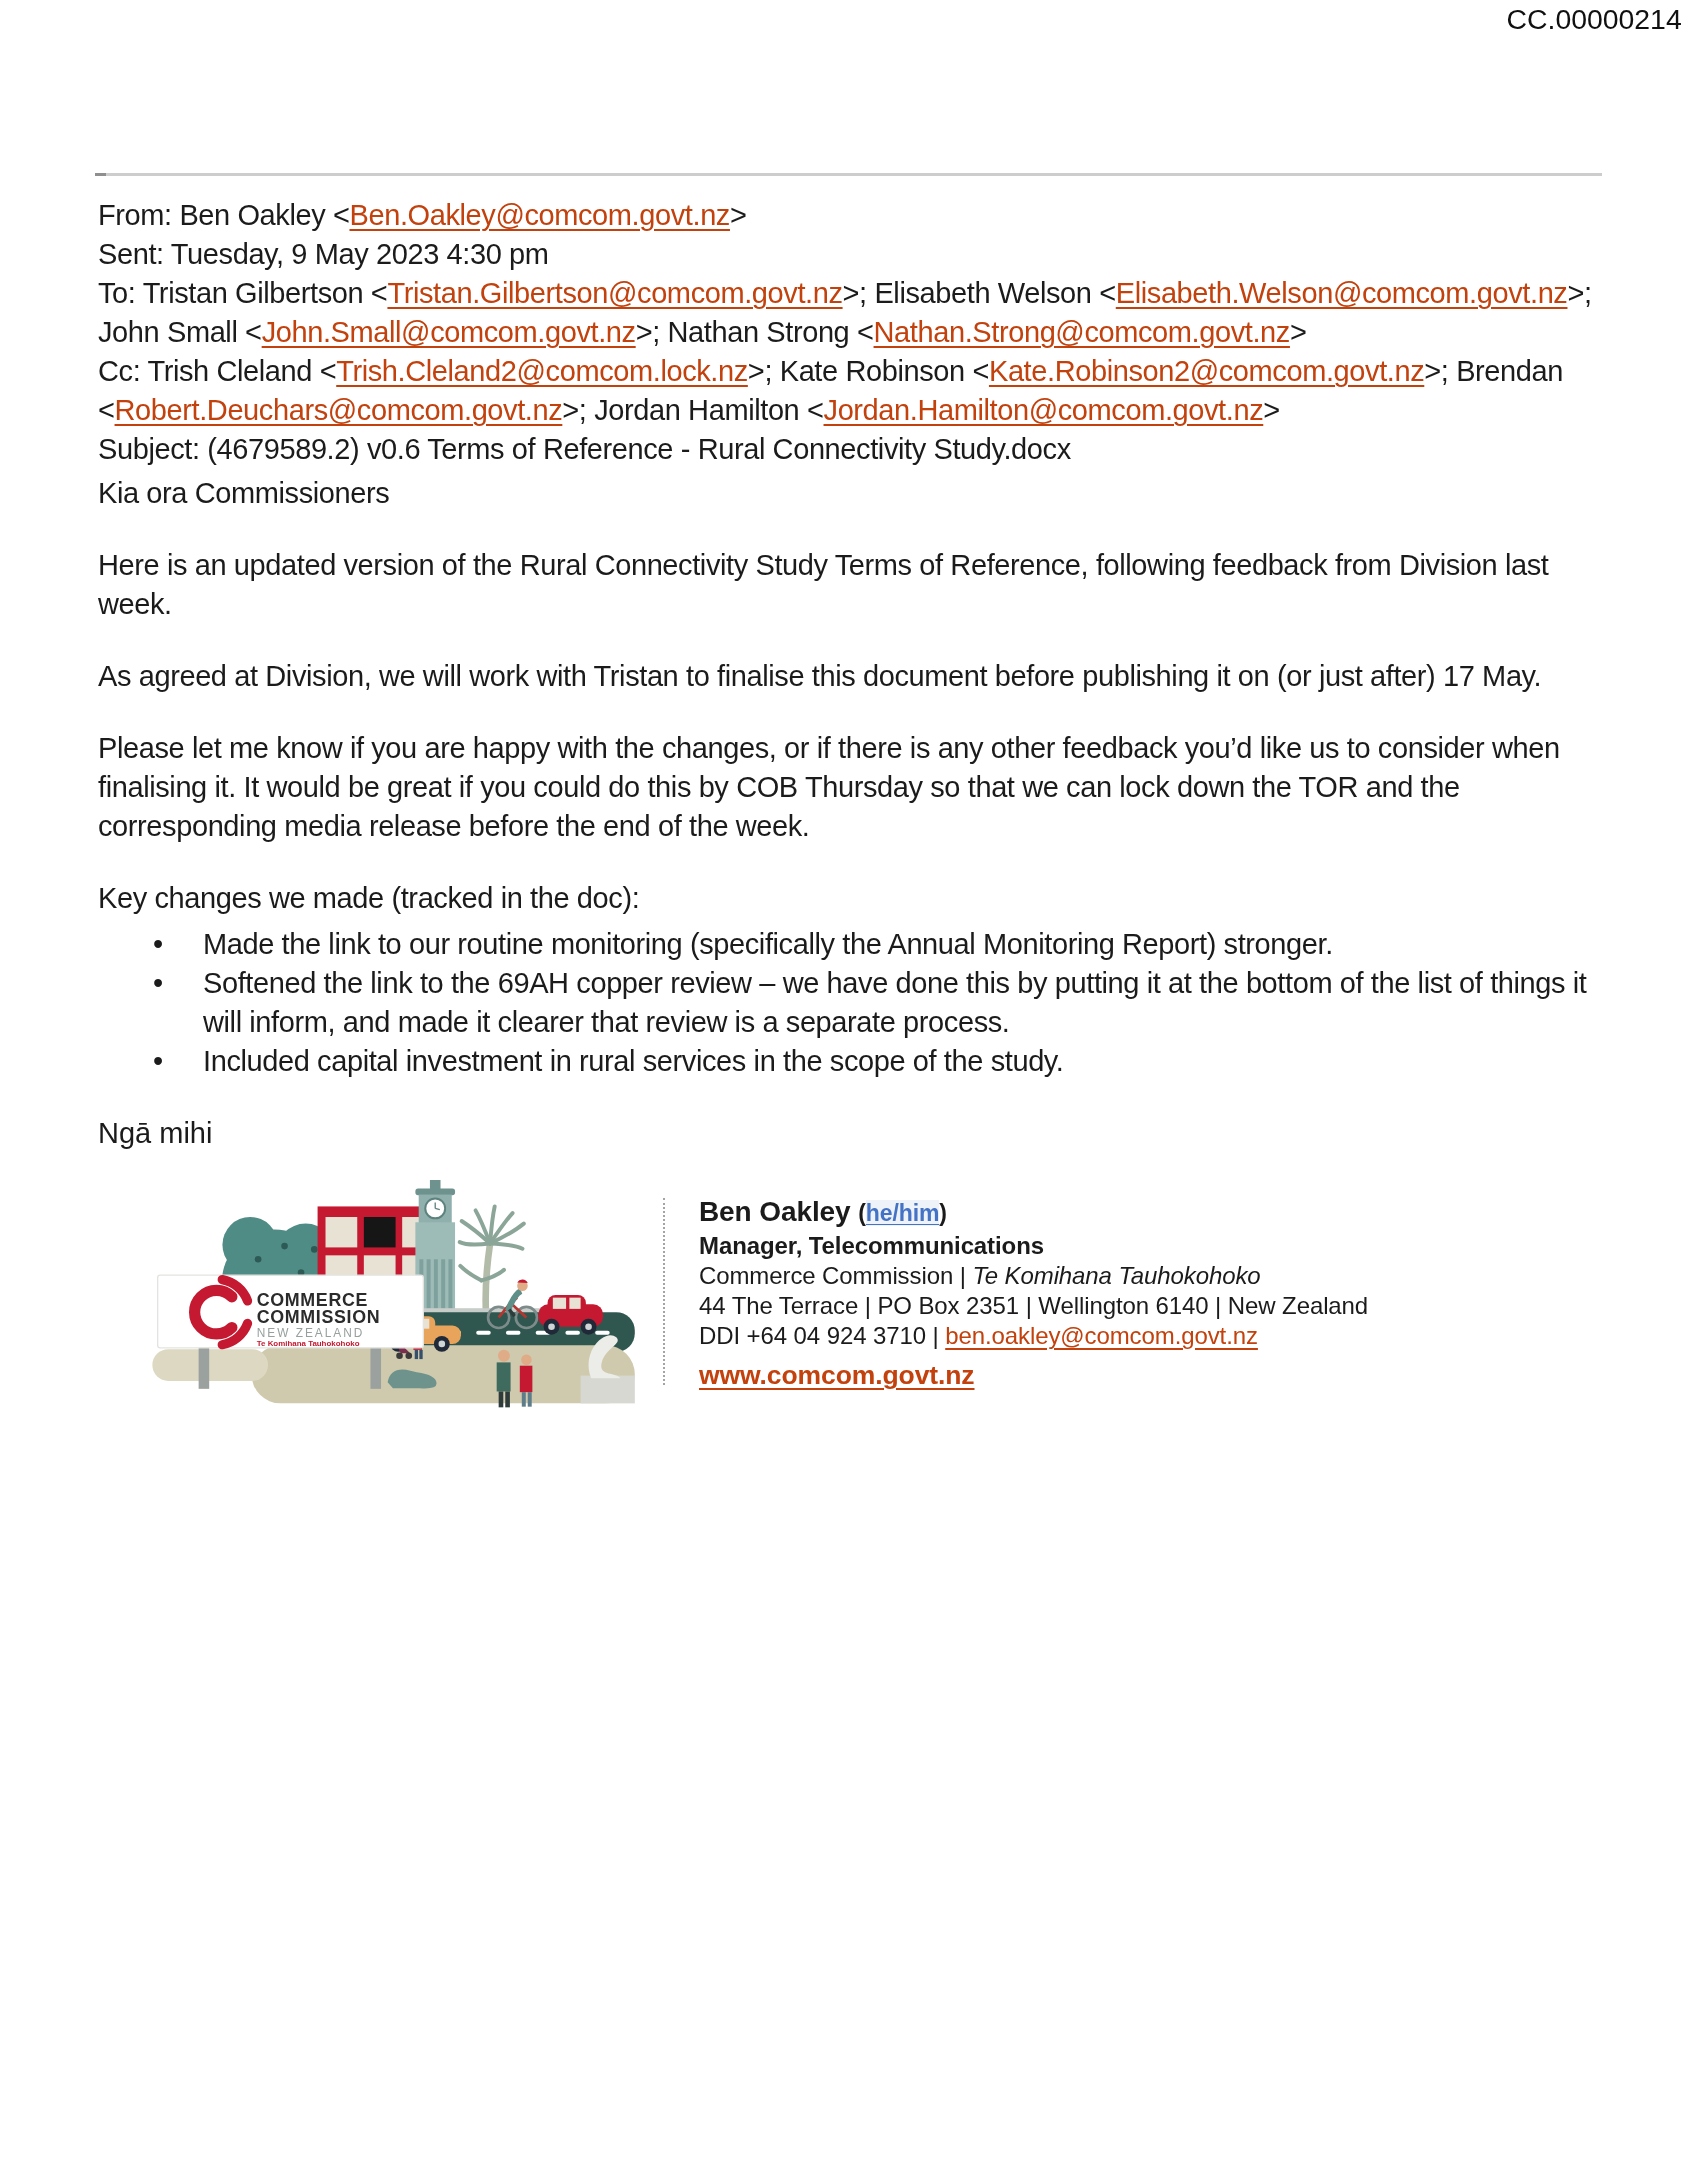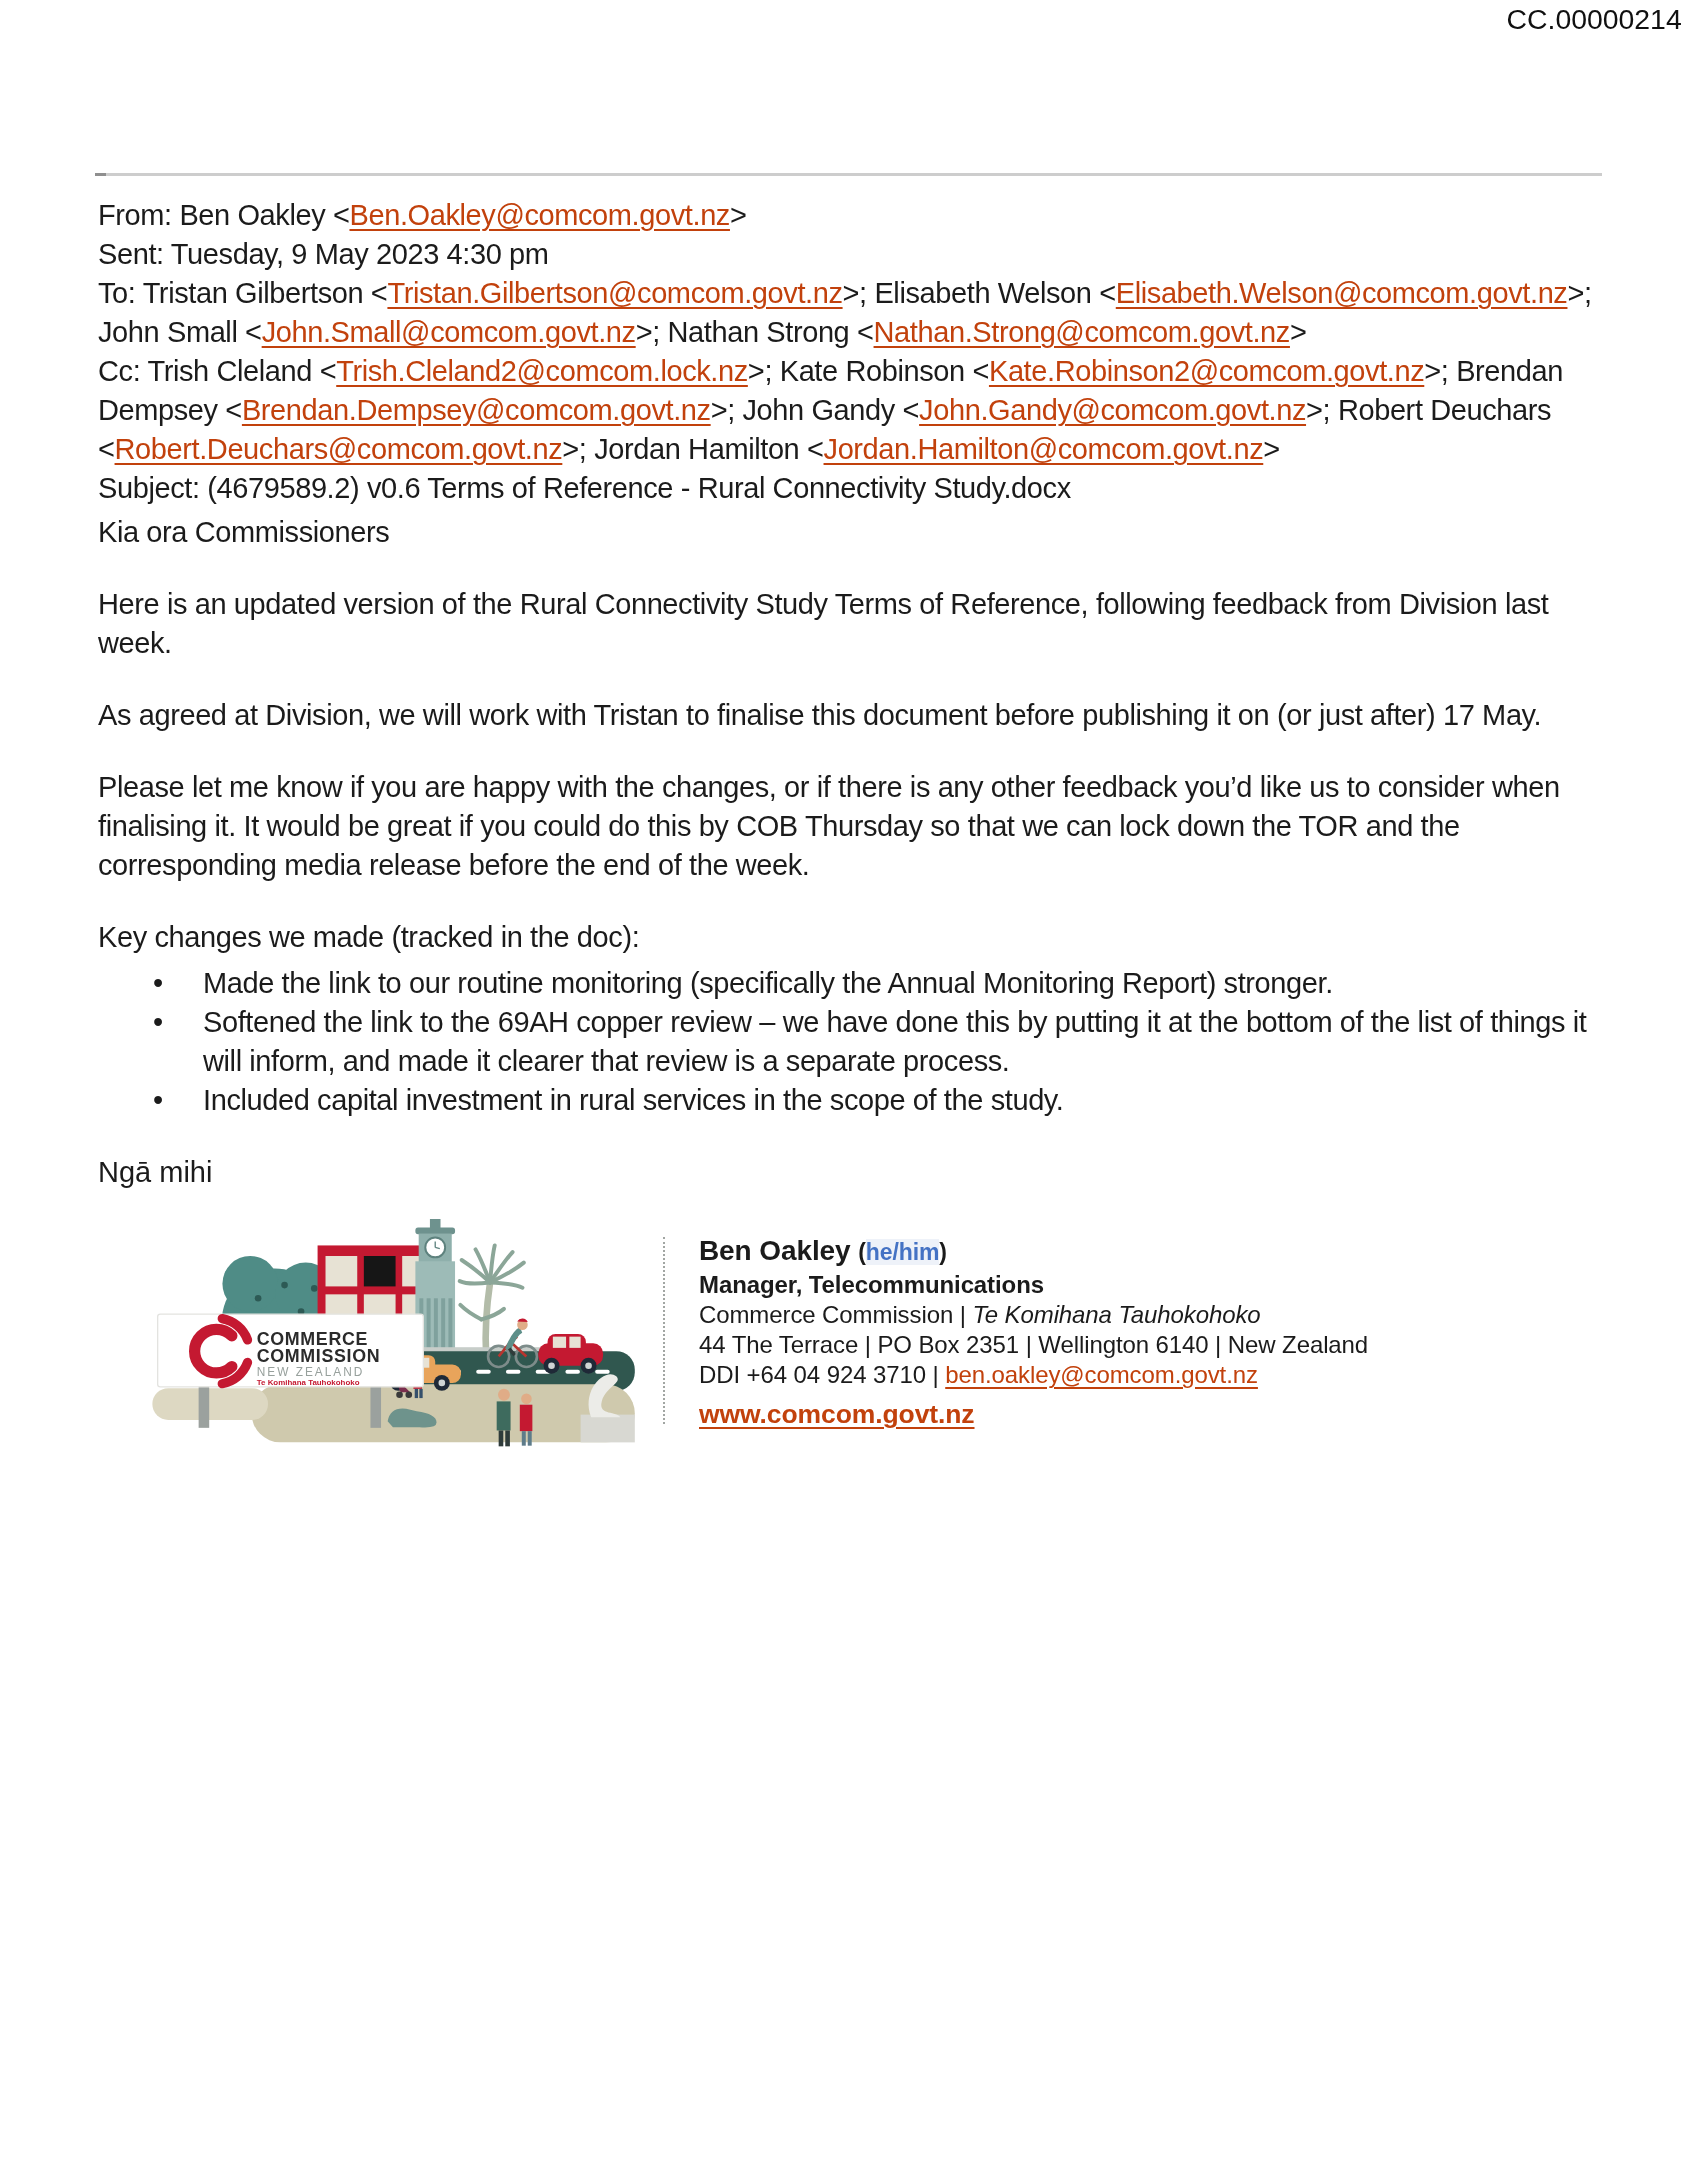--- a/index.html
+++ b/index.html
@@ -18,21 +18,21 @@
   ul.bullets li{position:relative;padding-left:98px;font-size:29px;line-height:39px;
         letter-spacing:-0.4px;max-width:1515px;box-sizing:border-box;}
   ul.bullets li::before{content:"\2022";position:absolute;left:48px;top:0;}
   .signoff{margin-top:33px;font-size:29px;line-height:39px;}
   .sig-row{display:flex;align-items:flex-start;margin:26.5px 0 0 54px;}
   .sig-art{width:503px;height:228px;flex:0 0 auto;}
   .sig-sep{height:187px;border-left:2.6px dotted #A2A6A3;margin:18.5px 34px 0 8px;}
   .sig-text{padding-top:14.6px;font-size:24px;line-height:30px;letter-spacing:-0.1px;}
   .sig-name{font-size:28px;font-weight:700;line-height:36px;}
   .sig-pronoun{font-size:23px;font-weight:700;}
-  .pronoun-link{color:#4472C4;text-decoration-thickness:1.3px;
+  .pronoun-link{color:#4472C4;text-decoration:underline;text-decoration-thickness:1.3px;
         text-underline-offset:3.3px;background:#eef2f9;cursor:pointer;}
   .sig-title{font-weight:700;}
   .it{font-style:italic;}
   .sig-web{display:inline-block;margin-top:9.3px;font-size:26.5px;font-weight:700;}
 </style>
 </head>
 <body>
 
 <div class="page">
 
@@ -44,21 +44,20 @@
     <div class="hline"><span class="b">From:</span><span> Ben Oakley &lt;</span><span class="lnk">Ben.Oakley@comcom.govt.nz</span><span>&gt;</span></div>
 
     <div class="hline"><span class="b">Sent:</span><span> Tuesday, 9 May 2023 4:30 pm</span></div>
 
     <div class="hline"><span class="b">To:</span><span> Tristan Gilbertson &lt;</span><span class="lnk">Tristan.Gilbertson@comcom.govt.nz</span><span>&gt;; Elisabeth Welson &lt;</span><span class="lnk">Elisabeth.Welson@comcom.govt.nz</span><span>&gt;;</span></div>
 
     <div class="hline"><span>John Small &lt;</span><span class="lnk">John.Small@comcom.govt.nz</span><span>&gt;; Nathan Strong &lt;</span><span class="lnk">Nathan.Strong@comcom.govt.nz</span><span>&gt;</span></div>
 
     <div class="hline"><span class="b">Cc:</span><span> Trish Cleland &lt;</span><span class="lnk">Trish.Cleland2@comcom.lock.nz</span><span>&gt;; Kate Robinson &lt;</span><span class="lnk">Kate.Robinson2@comcom.govt.nz</span><span>&gt;; Brendan</span></div>
 
-    <div class="hline"><span>Dempsey &lt;</span><span class="lnk">Brendan.Dempsey@comcom.govt.nz</span><span>&gt;; John Gandy &lt;</span><span class="lnk">John.Gandy@comcom.govt.nz</span><span>&gt;; Robert Deuchars</span></div>
 
     <div class="hline"><span>&lt;</span><span class="lnk">Robert.Deuchars@comcom.govt.nz</span><span>&gt;; Jordan Hamilton &lt;</span><span class="lnk">Jordan.Hamilton@comcom.govt.nz</span><span>&gt;</span></div>
 
     <div class="hline"><span class="b">Subject:</span><span> (4679589.2) v0.6 Terms of Reference - Rural Connectivity Study.docx</span></div>
 
     <div class="para greeting">Kia ora Commissioners</div>
 
     <div class="para">Here is an updated version of the Rural Connectivity Study Terms of Reference, following feedback from Division last week.</div>
 
     <div class="para">As agreed at Division, we will work with Tristan to finalise this document before publishing it on (or just after) 17 May.</div>

